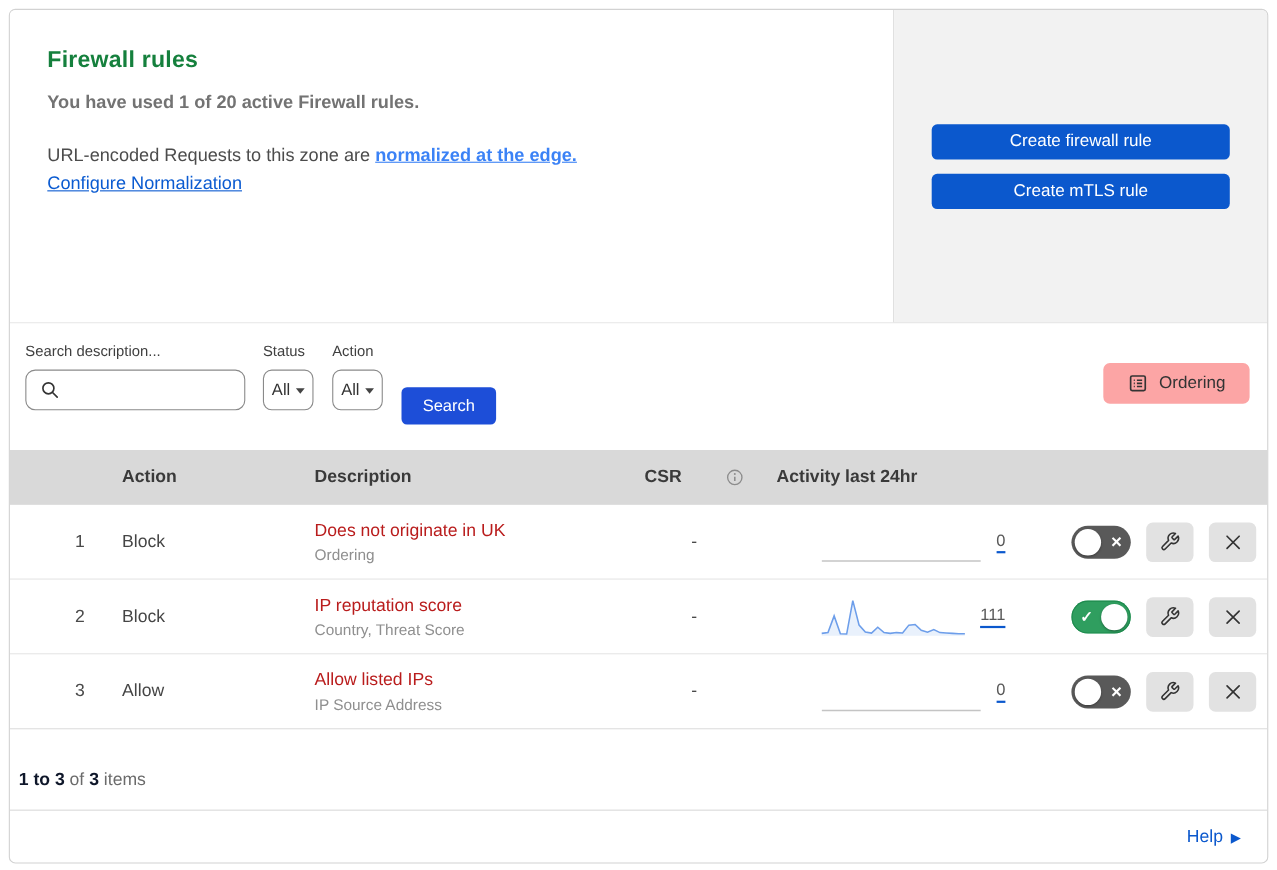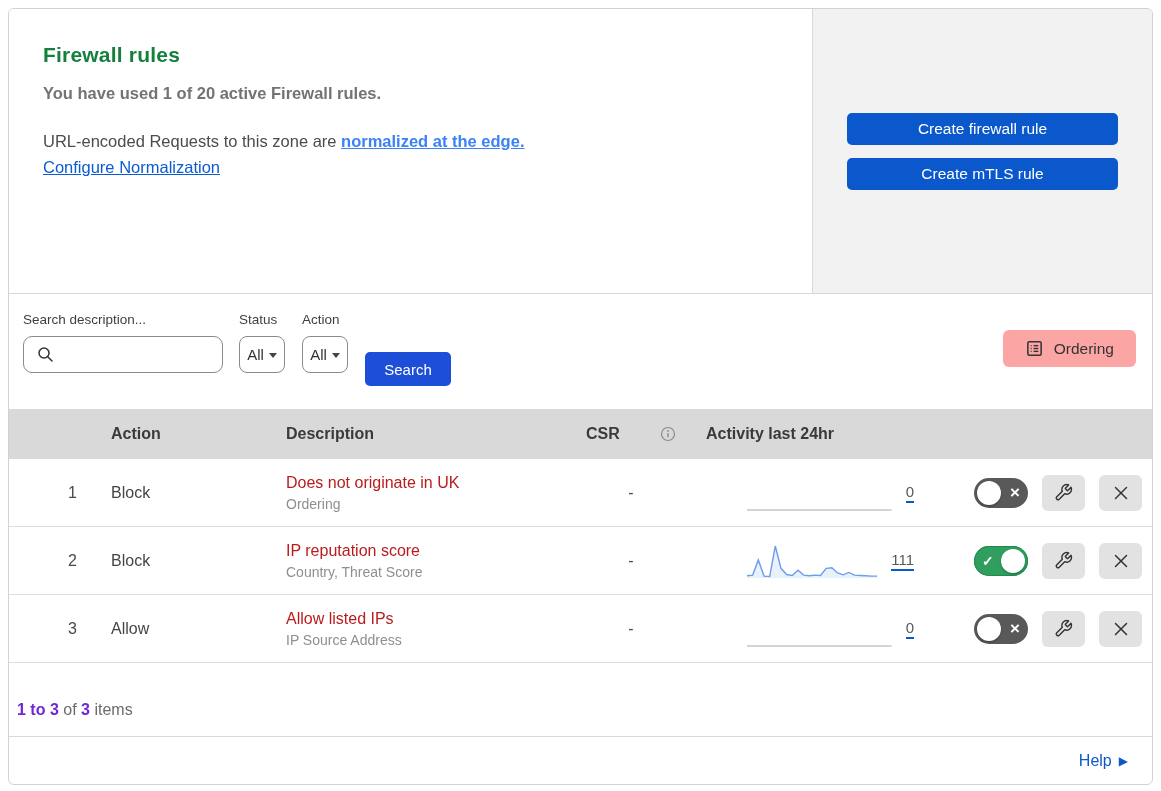--- a/index.html
+++ b/index.html
@@ -72,21 +72,21 @@
     font-size:14px; font-weight:700; line-height:1; opacity:0; }
   .toggle.on .t-check { opacity:1; }
   .toggle.on .t-x { opacity:0; }
 
   .icon-btn { width:43px; height:36px; background:#e2e2e2; border:none; border-radius:6px;
     display:flex; align-items:center; justify-content:center; cursor:pointer; flex:none; }
 
   
   .tfoot { height:74px; border-bottom:1px solid #d9d9d9; padding:38px 8px 0 8px;
     font-size:16px; color:#6b6b6b; }
-  .tfoot b { color:#6d28d9; }
+  .tfoot b { color:#0f172a; }
   .helpbar { height:47px; display:flex; align-items:center; justify-content:flex-end; padding-right:24px; }
   .help-link { color:#0b58cd; font-size:16px; display:flex; align-items:center; gap:7px;
     cursor:pointer; text-decoration:none; }
   .help-arrow { font-size:12px; line-height:1; }
   svg { display:block; }
 </style>
 </head>
 <body>
 
 <div class="card">

